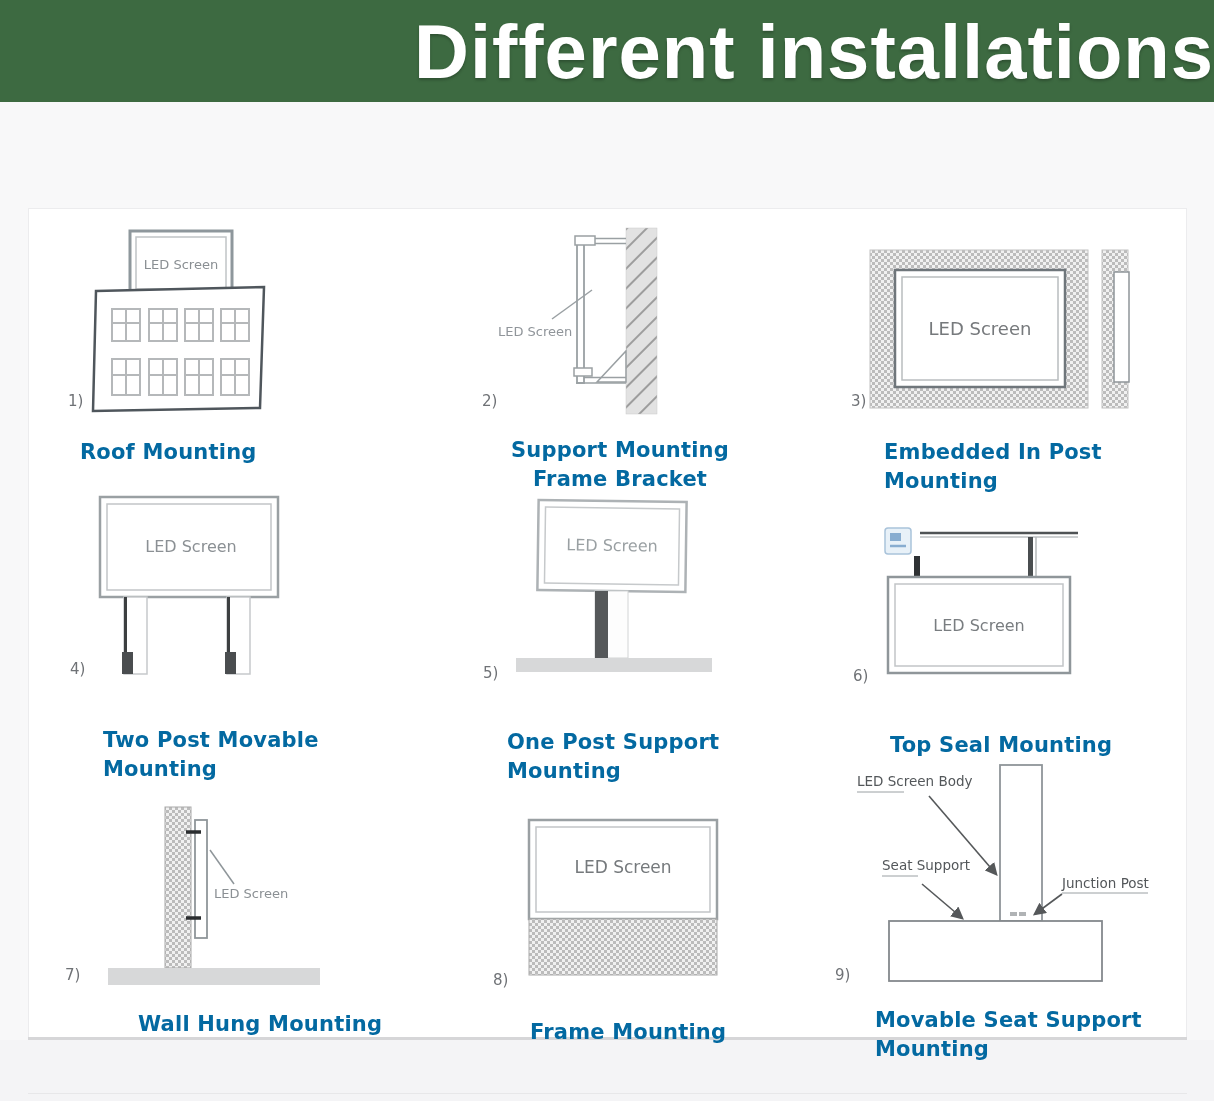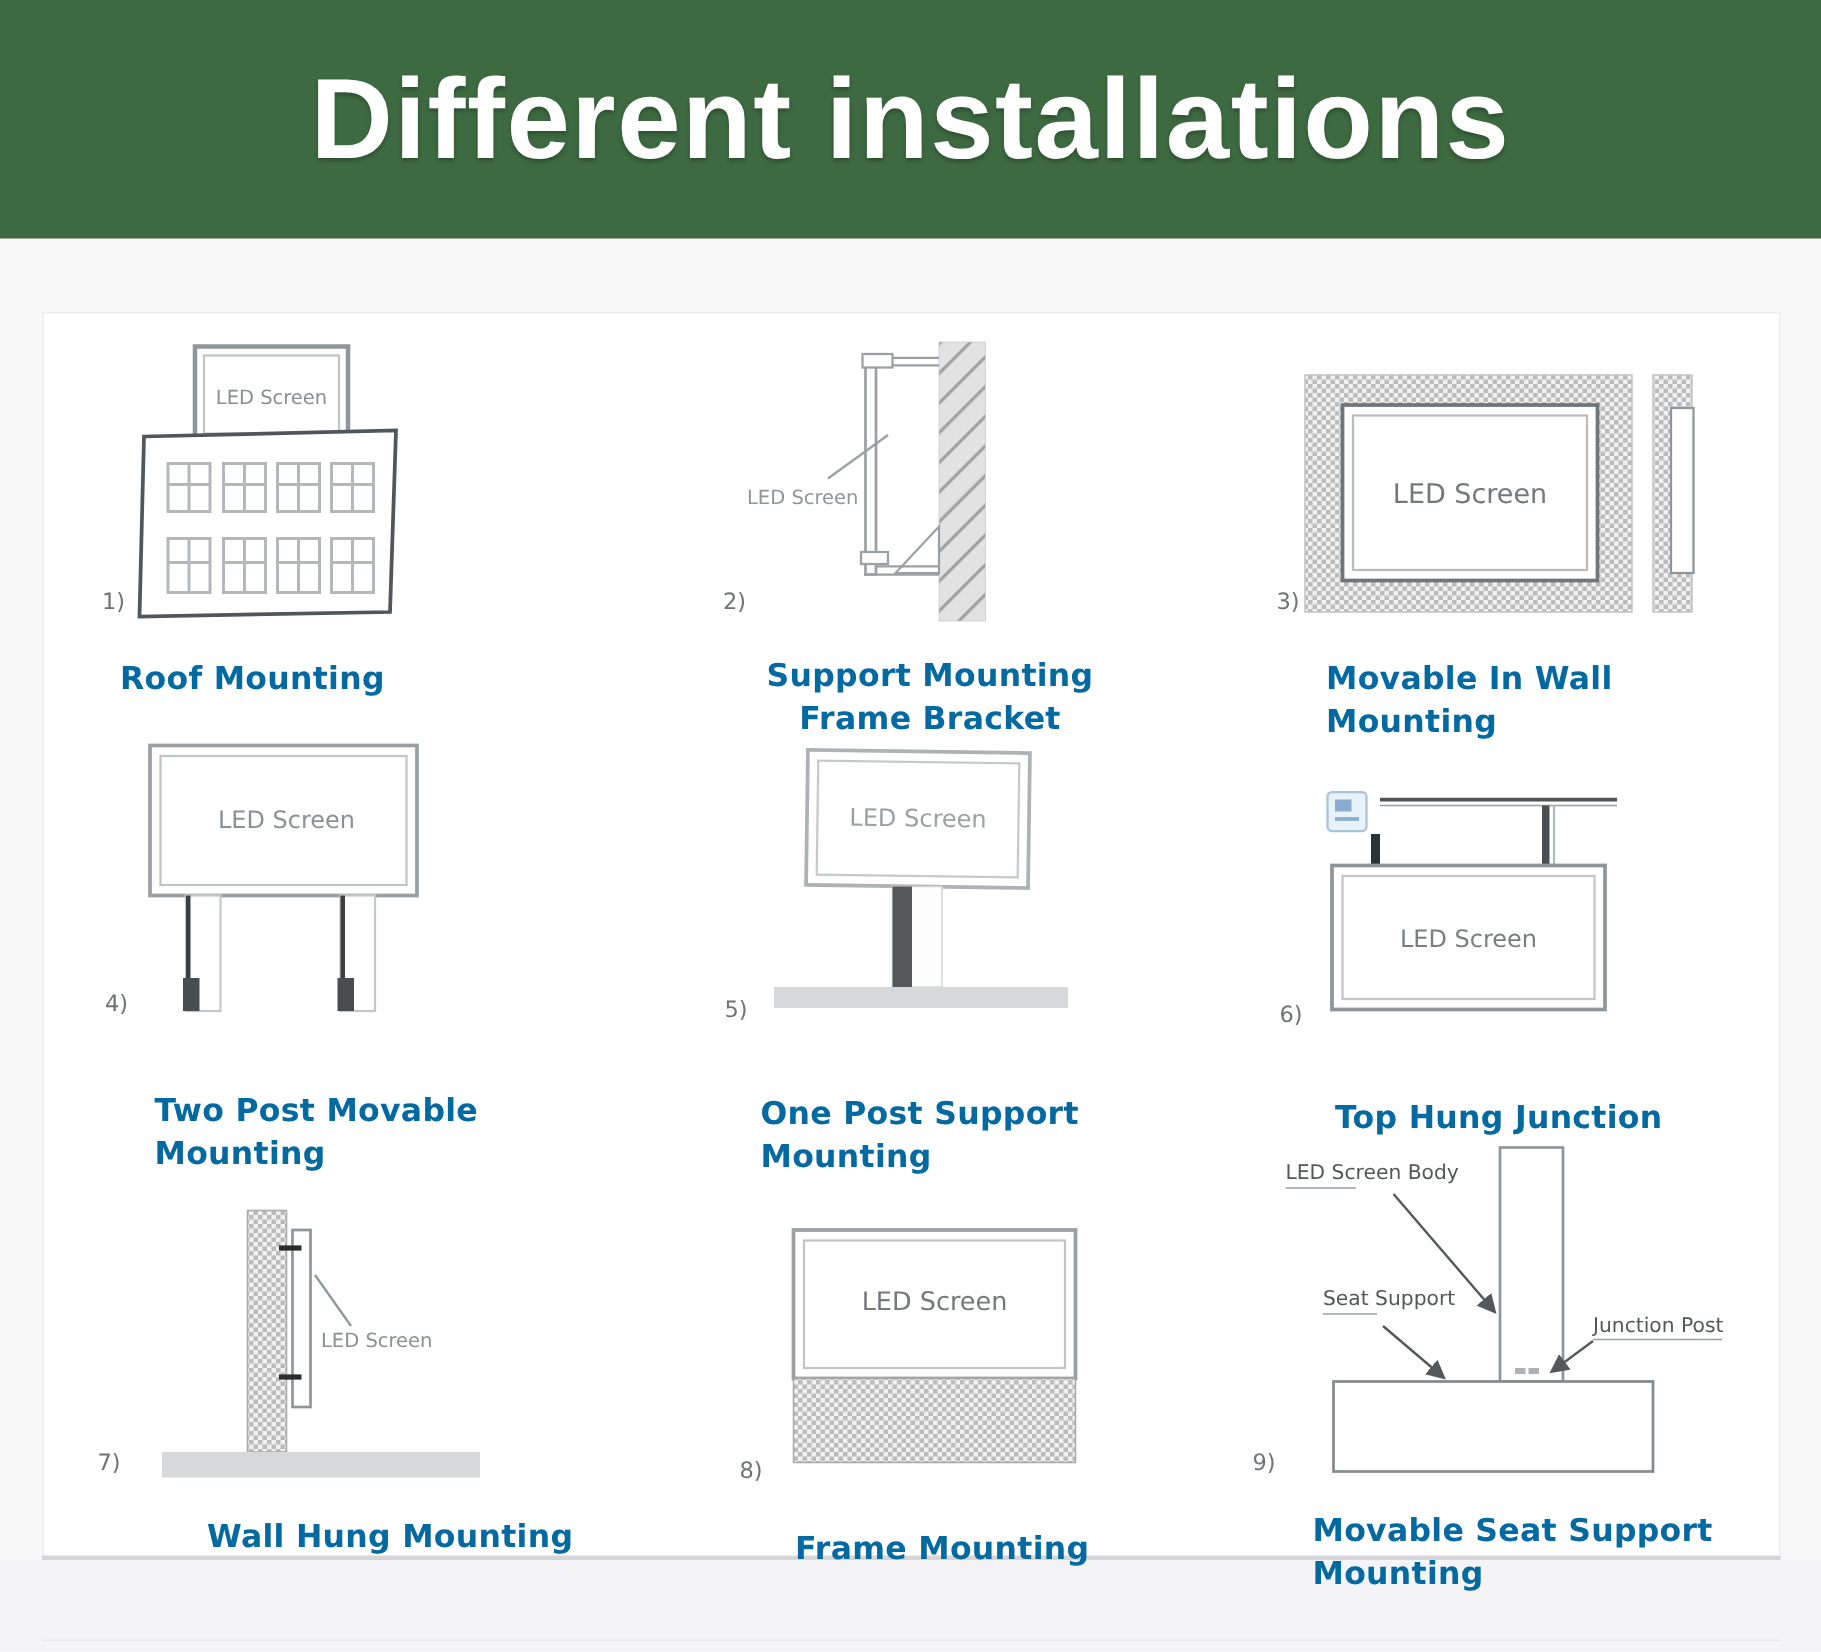--- a/index.html
+++ b/index.html
@@ -2,22 +2,22 @@
 <html><head>
 <meta charset="utf-8">
 <style>
   html,body{margin:0;padding:0;}
   body{
     width:1214px;height:1101px;position:relative;overflow:hidden;
     background:#f8f8f9;
     font-family:"DejaVu Sans","Liberation Sans",sans-serif;
   }
   .header{
-    position:absolute;left:0;top:0;width:1214px;height:159px;
-    background:#3d6a41;display:flex;align-items:center;justify-content:center;
+    position:absolute;left:0;top:0;width:1214px;height:102px;
+    background:#3d6a41;display:flex;align-items:center;justify-content:flex-end;
   }
   .header-title{
     color:#ffffff;font-family:"Liberation Sans","DejaVu Sans",sans-serif;
     font-weight:bold;font-size:76px;letter-spacing:1px;
     text-shadow:0 2px 3px rgba(0,0,0,0.25);
   }
   .panel{
     position:absolute;left:28px;top:208px;width:1157px;height:830px;
     background:#ffffff;border:1px solid #ececee;
   }
@@ -150,21 +150,21 @@
       <text x="132" y="97" font-size="18" fill="#76797c" text-anchor="middle">LED Screen</text>
     </g>
     <g>
       <rect x="254" y="12" width="26" height="158" fill="url(#pat-check)" stroke="#c2c2c2" stroke-width="1"></rect>
       <rect x="266" y="34" width="15" height="110" fill="#ffffff" stroke="#8f9599" stroke-width="1.5"></rect>
     </g>
   </svg>
 </div>
 <div class="num-label" style="left:851px;top:392px;">3)</div>
 <div class="caption" style="left:884px;top:438px;">
-  <div>Movable In Wall</div>
+  <div>Embedded In Post</div>
   <div>Mounting</div>
 </div>
 
 <div class="figure" style="left:58px;top:488px;">
   <svg width="235" height="205" viewBox="0 0 235 205">
     <g>
       <rect x="42" y="9" width="178" height="100" fill="#ffffff" stroke="#9aa0a3" stroke-width="2.5"></rect>
       <rect x="49" y="16" width="164" height="86" fill="#ffffff" stroke="#c2c5c7" stroke-width="1.5"></rect>
       <text x="133" y="64" font-size="16" fill="#8b9094" text-anchor="middle">LED Screen</text>
     </g>
@@ -222,21 +222,21 @@
     </g>
     <g>
       <rect x="40" y="59" width="182" height="96" fill="#ffffff" stroke="#8f969a" stroke-width="2.5"></rect>
       <rect x="47" y="66" width="168" height="82" fill="#ffffff" stroke="#c2c5c7" stroke-width="1.5"></rect>
       <text x="131" y="113" font-size="16" fill="#797d80" text-anchor="middle">LED Screen</text>
     </g>
   </svg>
 </div>
 <div class="num-label" style="left:853px;top:667px;">6)</div>
 <div class="caption" style="left:890px;top:731px;">
-  <div>Top Hung Junction</div>
+  <div>Top Seal Mounting</div>
 </div>
 
 <div class="figure" style="left:58px;top:798px;">
   <svg width="280" height="194" viewBox="0 0 280 194">
     <rect x="107" y="9" width="26" height="161" fill="url(#pat-check)" stroke="#a9a9a9" stroke-width="1"></rect>
     <rect x="137" y="22" width="12" height="118" fill="#ffffff" stroke="#8f969a" stroke-width="1.8"></rect>
     <g stroke="#2a2d2f" stroke-width="3.5">
       <line x1="128" y1="34" x2="143" y2="34"></line>
       <line x1="128" y1="120" x2="143" y2="120"></line>
     </g>

